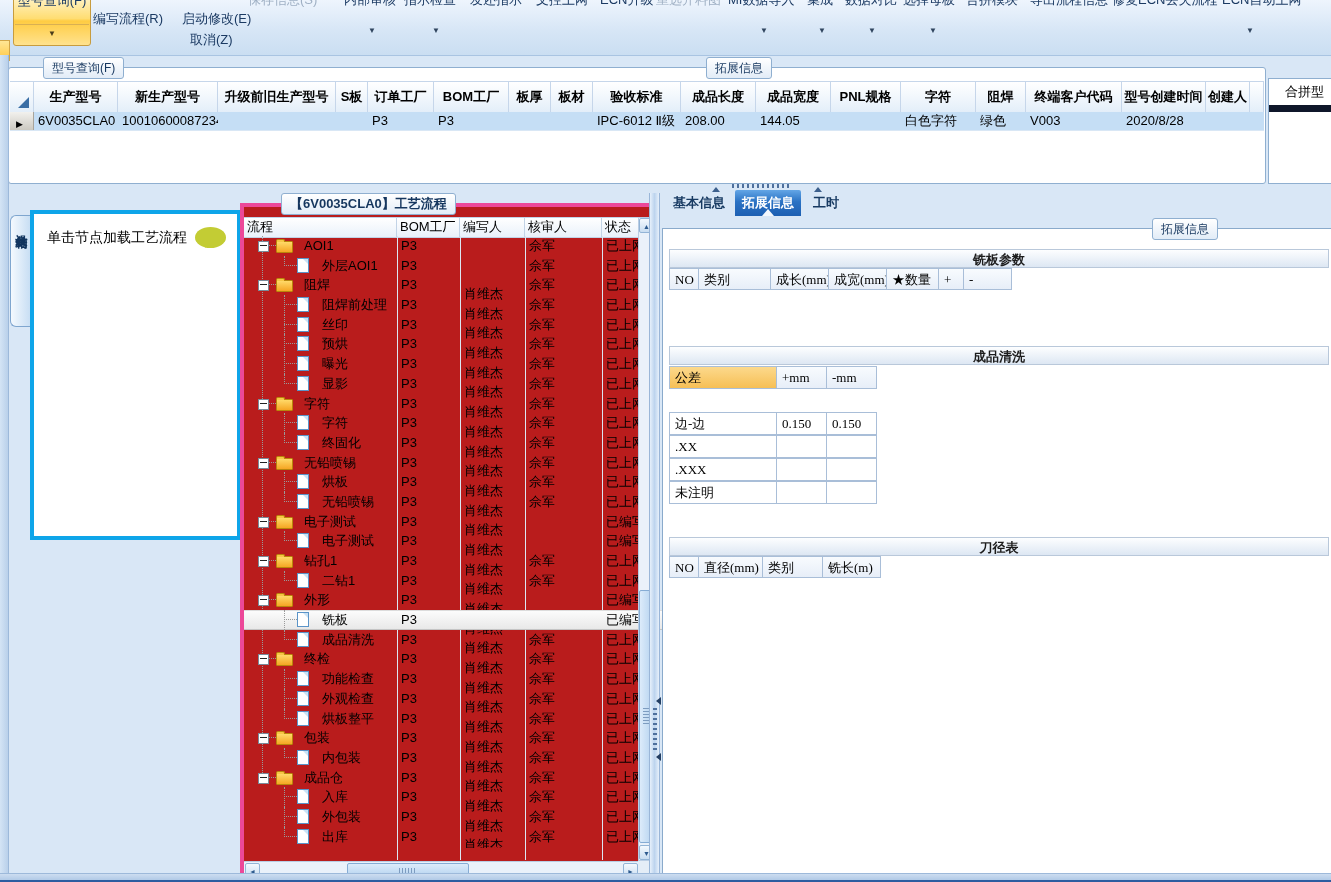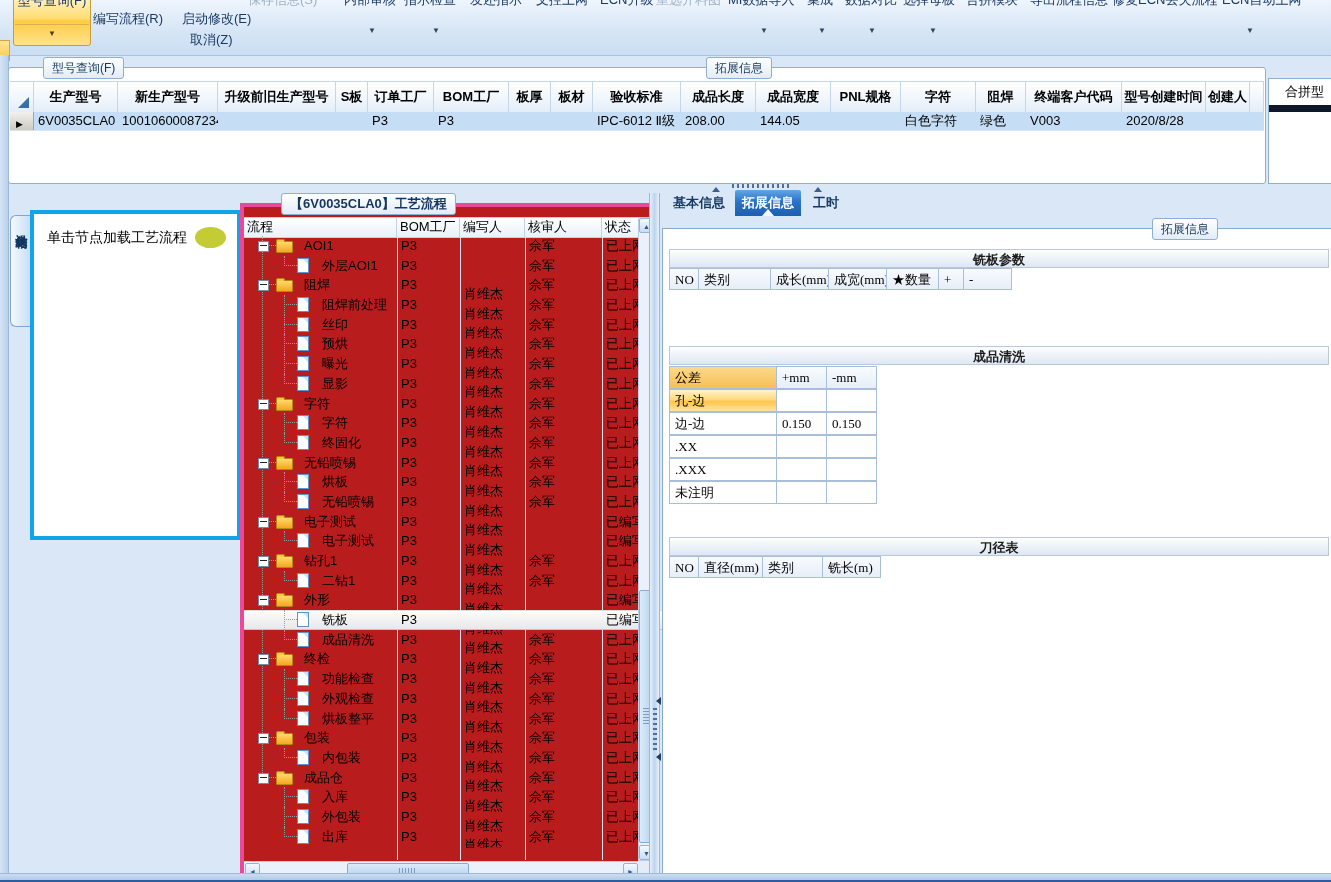--- a/index.html
+++ b/index.html
@@ -611,25 +611,20 @@
           <div class="rt-cell" style="width: 52px; height: 22px;">★数量</div>
           <div class="rt-cell" style="width: 25px; height: 22px;">+</div>
           <div class="rt-cell" style="width: 48px; height: 22px;">-</div>
         </div>
         <div class="secbar" style="top: 117px;">成品清洗</div>
         <div class="rt-row" style="top: 137px;">
           <div class="rt-cell first orange" style="width: 108px; height: 23px; line-height: 22px;">公差</div>
           <div class="rt-cell" style="width: 50px; height: 23px; line-height: 22px;">+mm</div>
           <div class="rt-cell" style="width: 50px; height: 23px; line-height: 22px;">-mm</div>
         </div>
-        <div class="rt-row" style="top: 160px;">
-          <div class="rt-cell first glow" style="width: 108px; height: 23px; line-height: 22px;">孔-边</div>
-          <div class="rt-cell body" style="width: 50px; height: 23px; line-height: 22px;"></div>
-          <div class="rt-cell body" style="width: 50px; height: 23px; line-height: 22px;"></div>
-        </div>
         <div class="rt-row" style="top: 183px;">
           <div class="rt-cell body first" style="width: 108px; height: 23px; line-height: 22px;">边-边</div>
           <div class="rt-cell body" style="width: 50px; height: 23px; line-height: 22px;">0.150</div>
           <div class="rt-cell body" style="width: 50px; height: 23px; line-height: 22px;">0.150</div>
         </div>
         <div class="rt-row" style="top: 229px;">
           <div class="rt-cell body first" style="width: 108px; height: 23px; line-height: 22px;">.XXX</div>
           <div class="rt-cell body" style="width: 50px; height: 23px; line-height: 22px;"></div>
           <div class="rt-cell body" style="width: 50px; height: 23px; line-height: 22px;"></div>
         </div>

